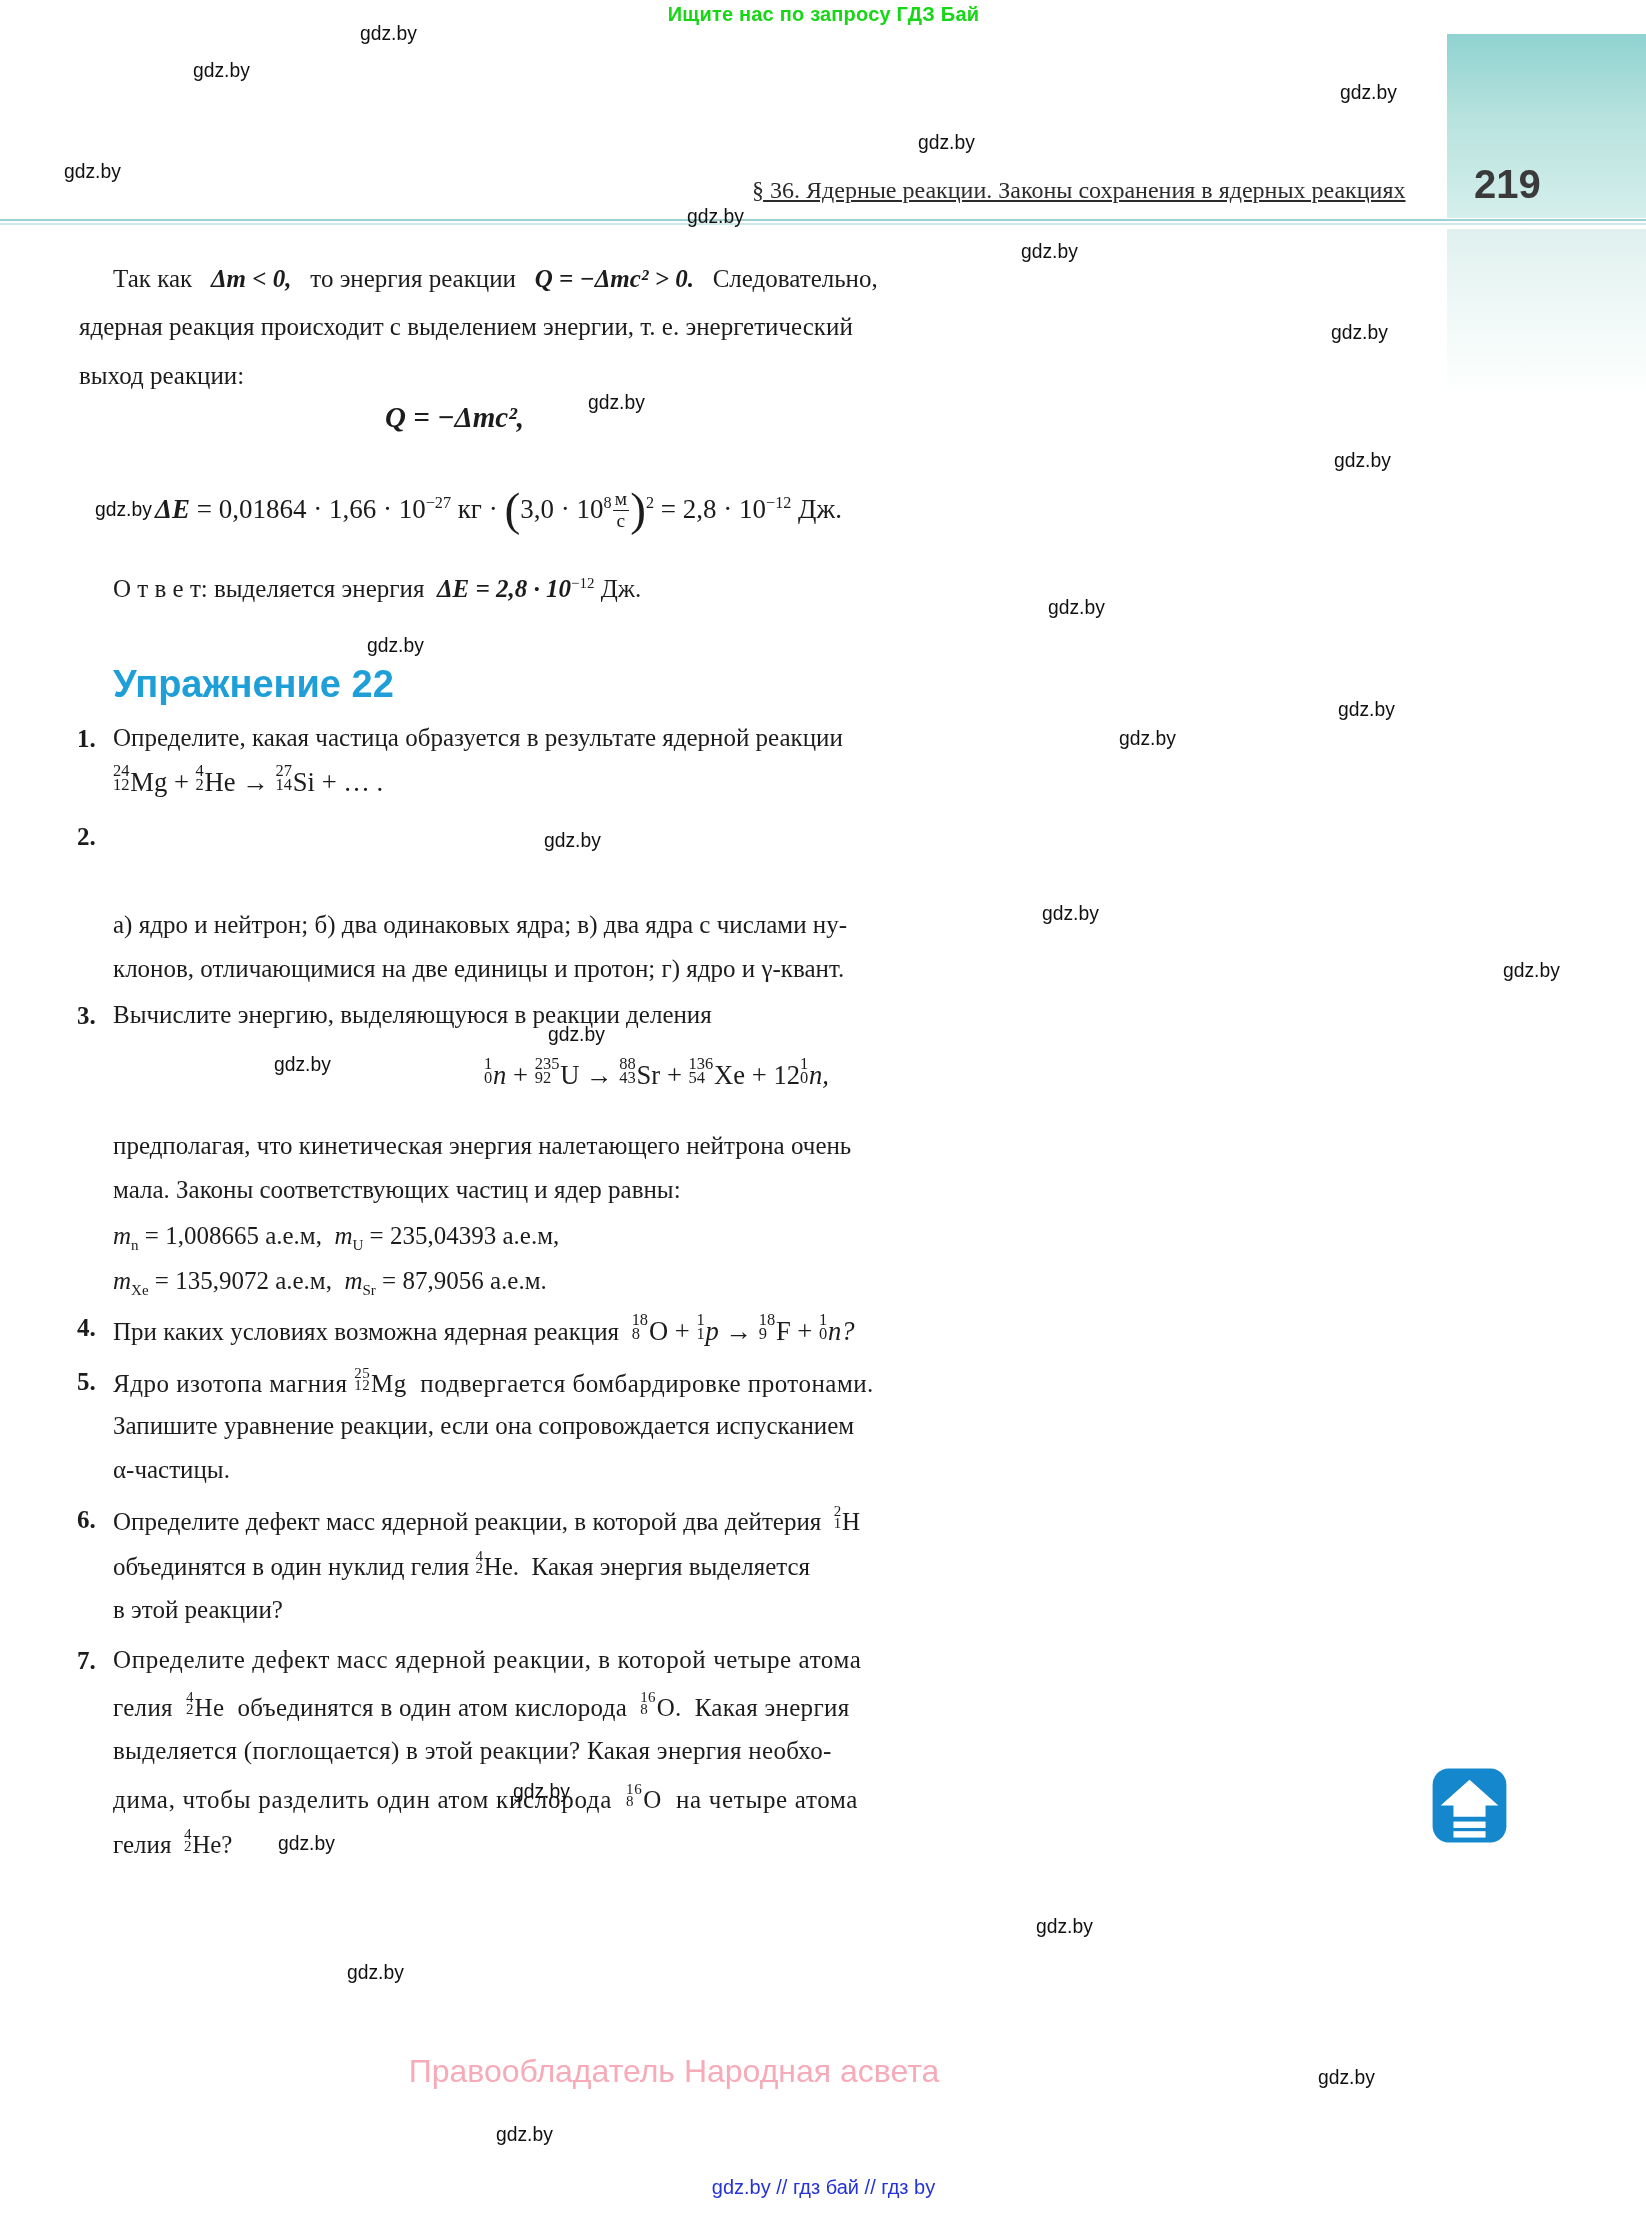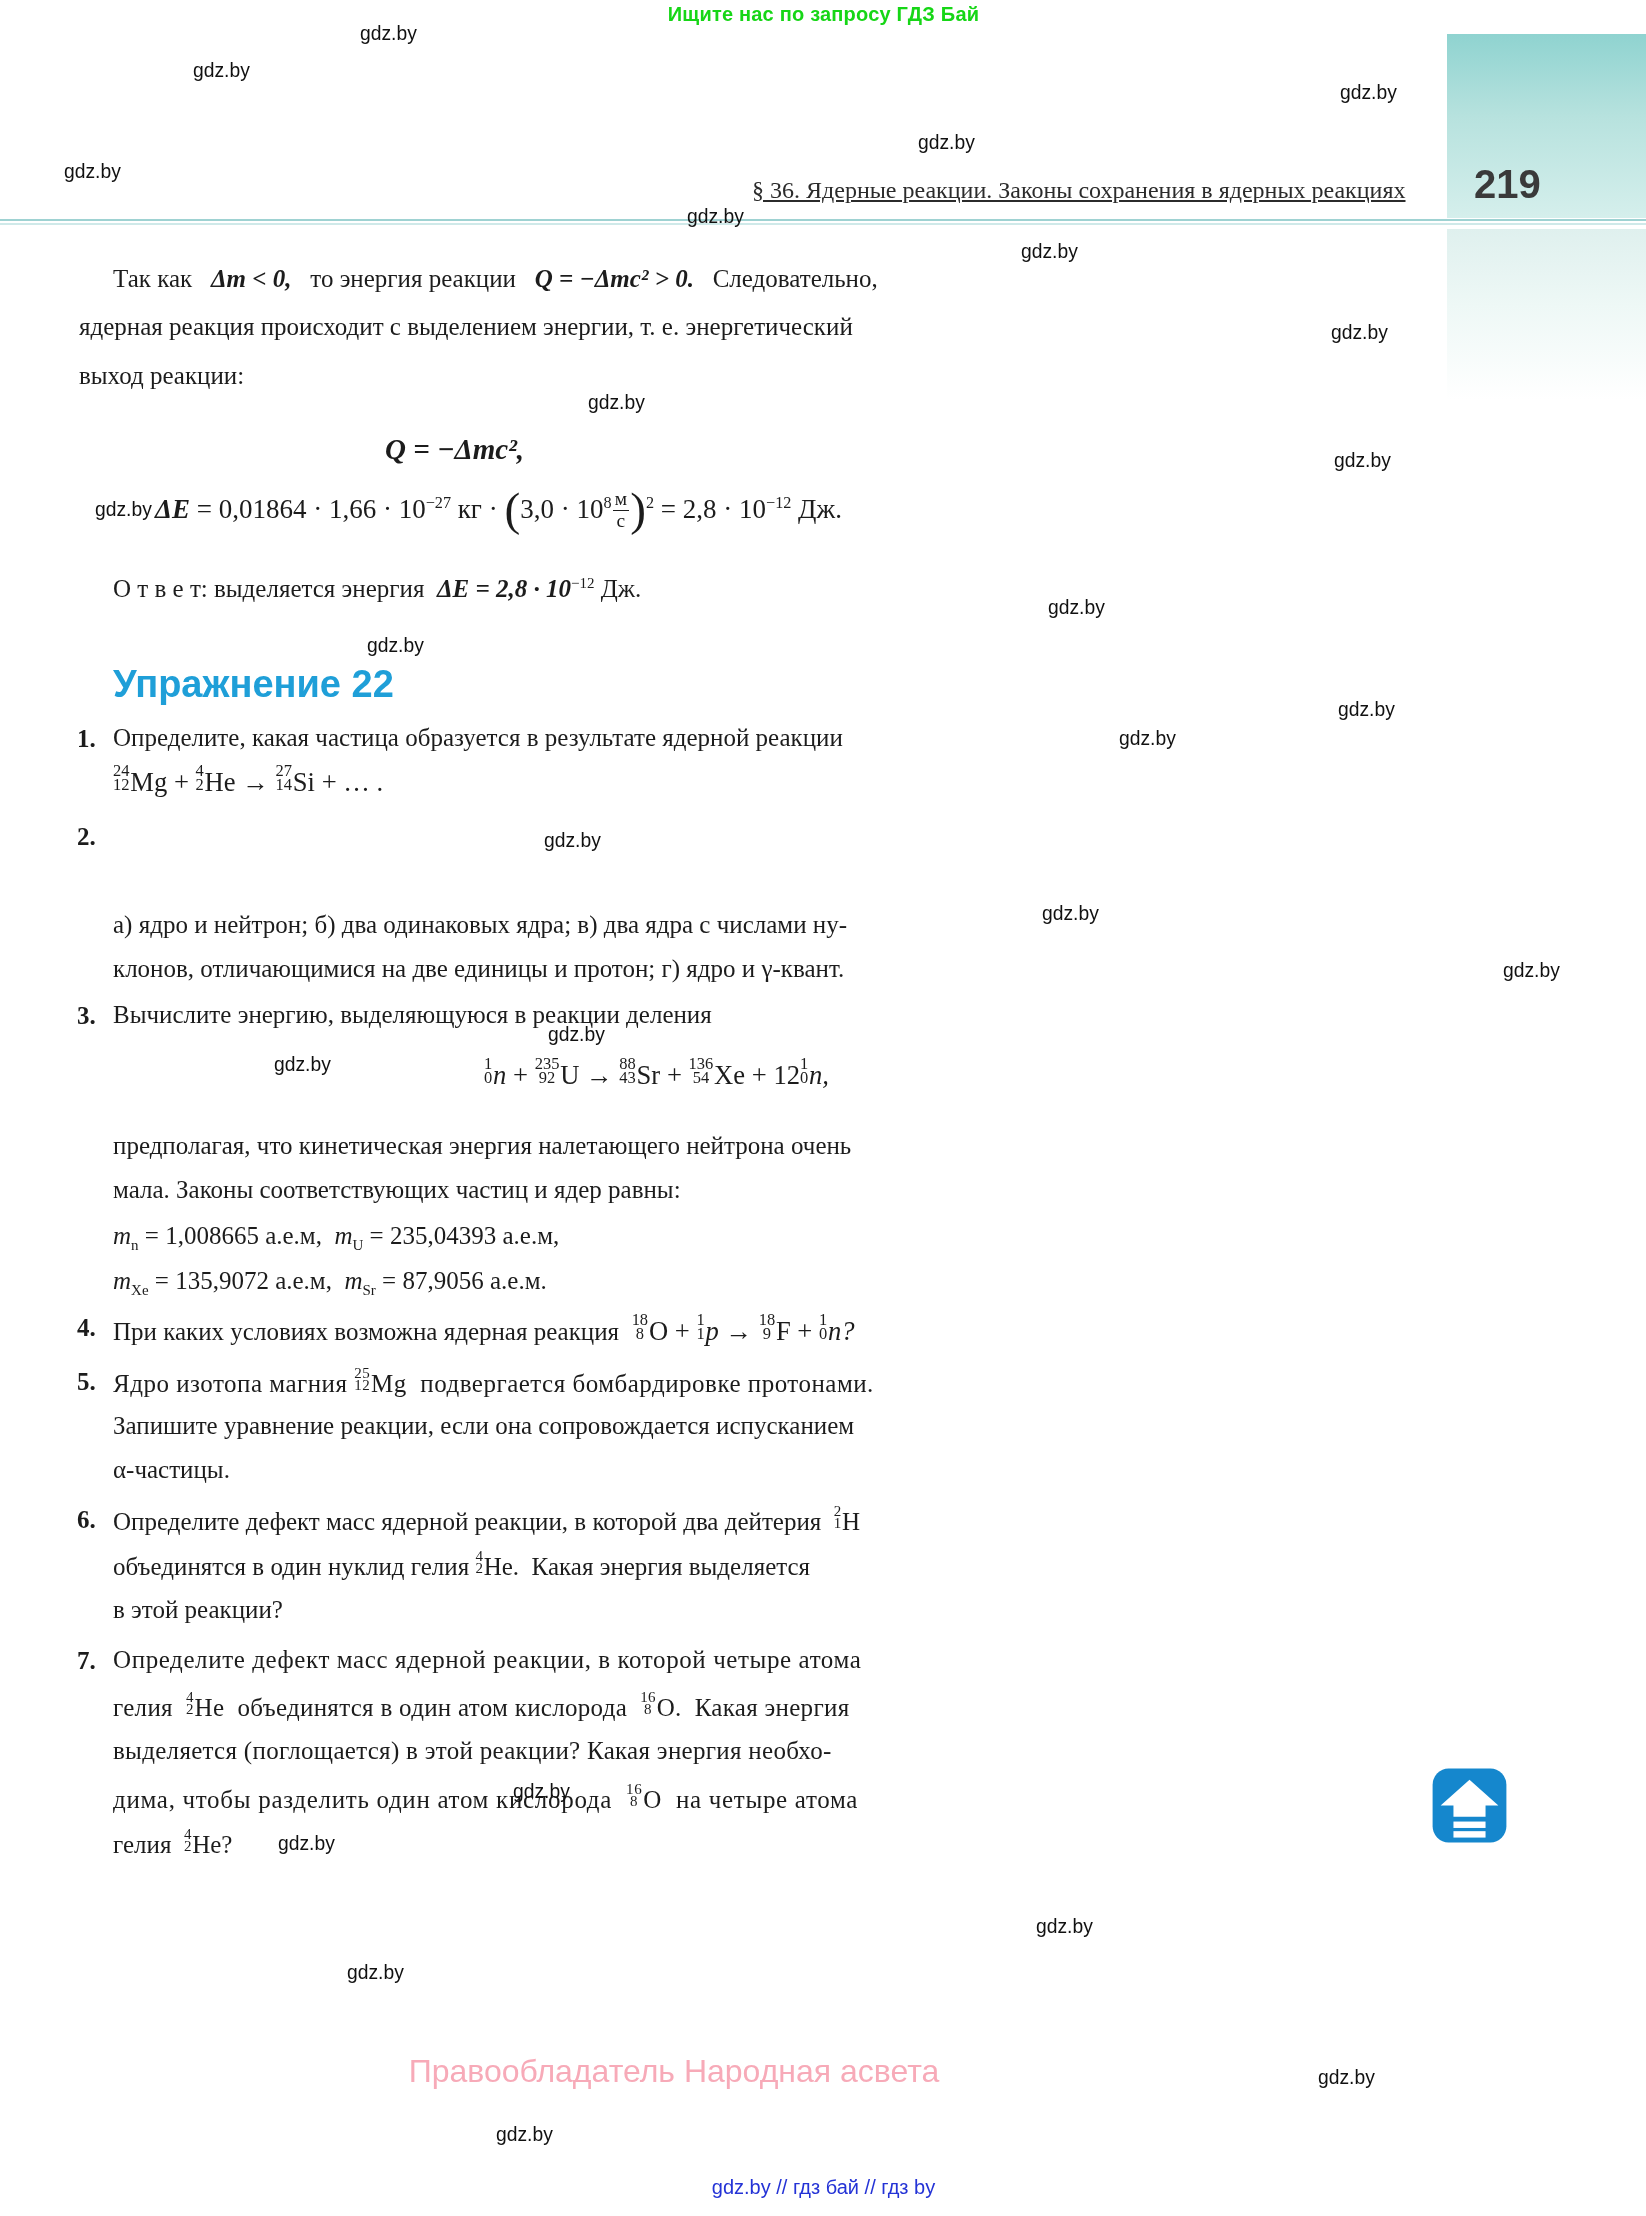--- a/index.html
+++ b/index.html
@@ -59,29 +59,29 @@
 
   
   .txt{
     position:absolute;
     font-family:"Liberation Serif", serif;
     font-size:25px;
     color:#1c1c1c;
     line-height:1.0;
     white-space:nowrap;
   }
-  .txtb{font-weight:bold;margin-top:32px;}
+  .txtb{font-weight:bold;}
 
   
   .mi{font-style:italic;}
   .nuc{
     display:inline-block;
     vertical-align:baseline;
     position:relative;
-    text-align:center;
+    text-align:left;
     font-size:.62em;
     line-height:1.0;
     margin-right:0.8px;
     top:-1.6px;
   }
   .nuc .a{display:block;margin-bottom:-3.2px;}
   .nuc .z{display:block;}
   sup.s{font-size:.6em;vertical-align:super;}
   sub.s{font-size:.6em;vertical-align:sub;}
 

